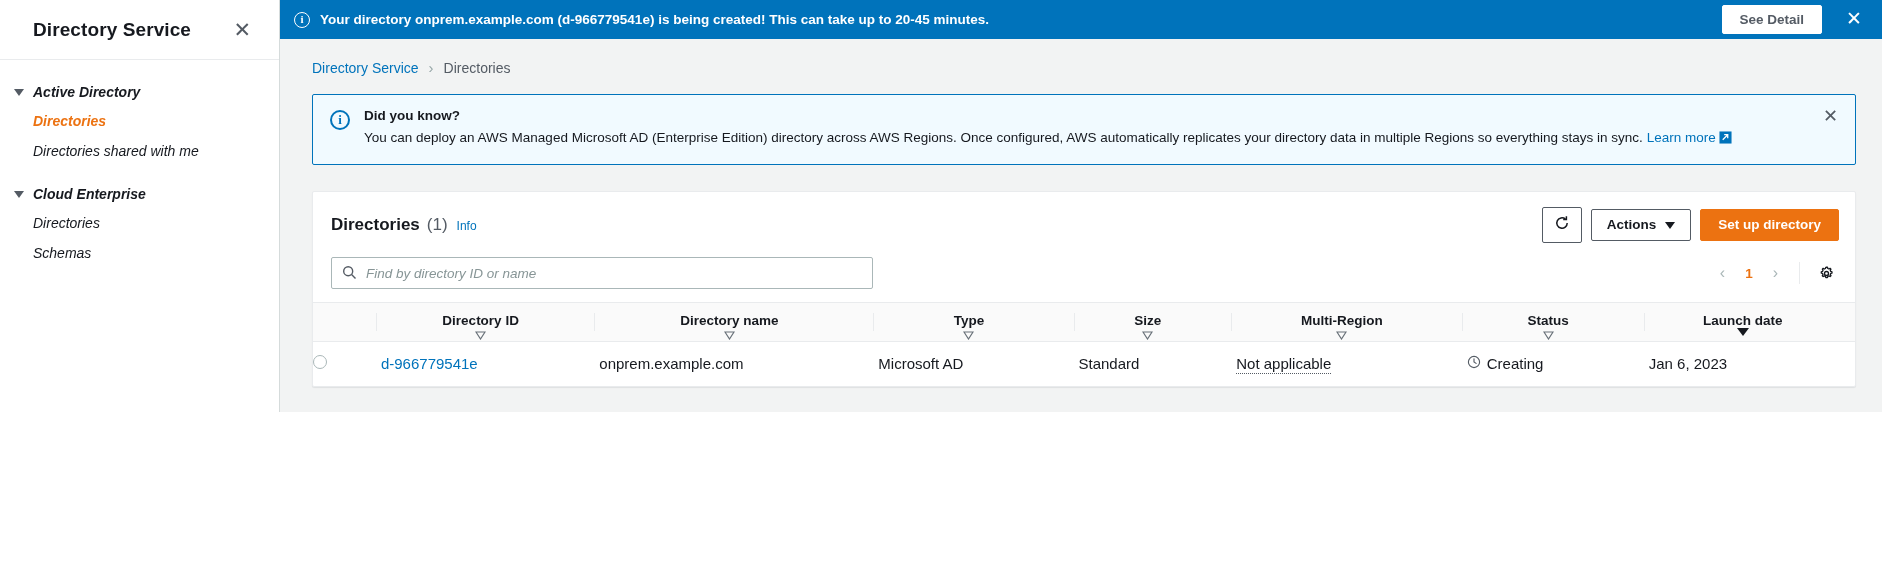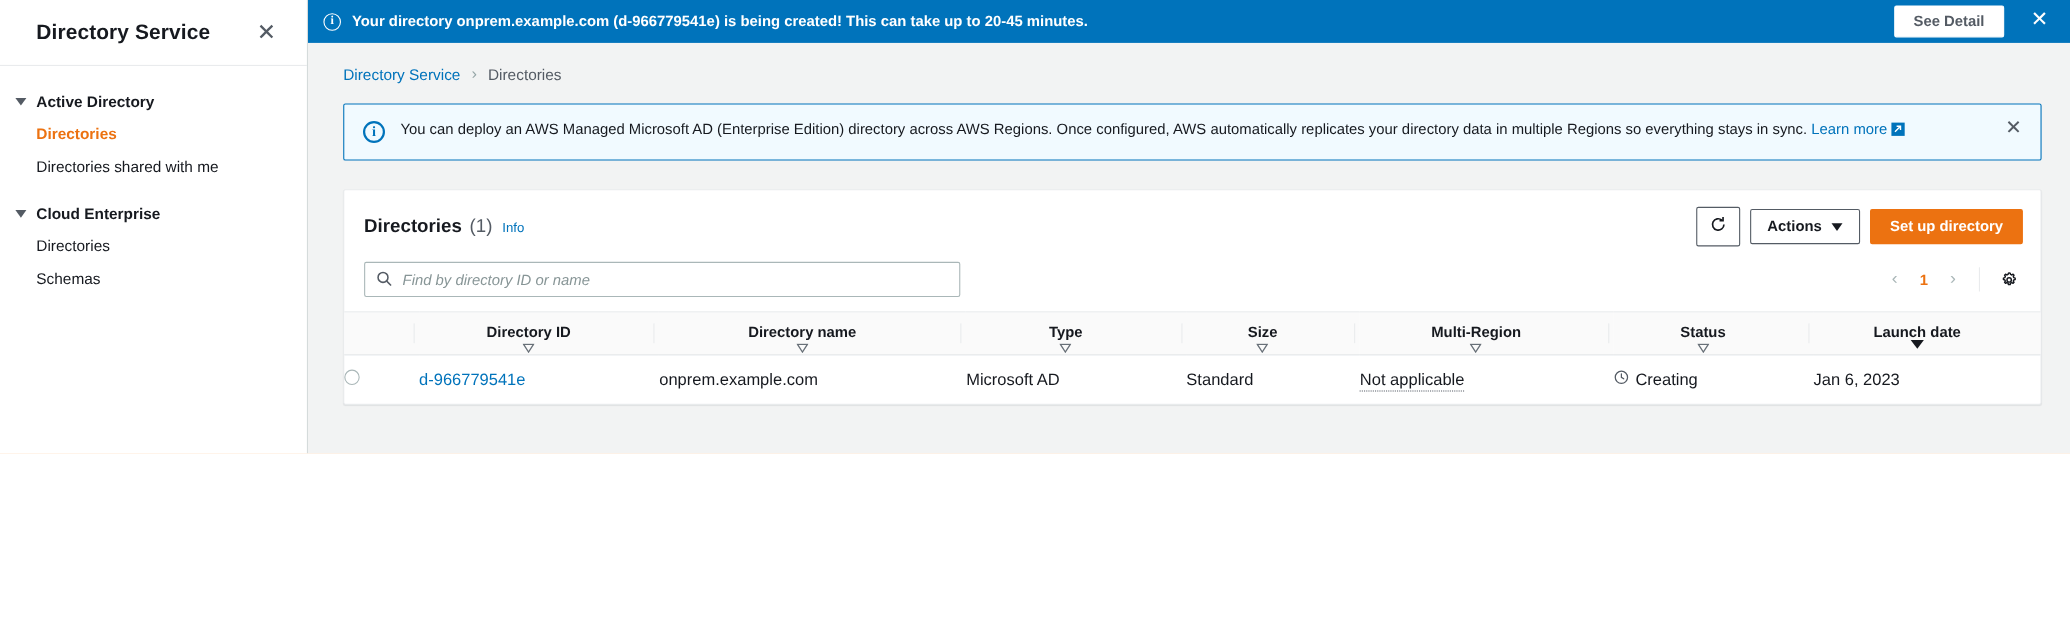--- a/index.html
+++ b/index.html
@@ -45,20 +45,21 @@
   .sidebar-close {
     font-size: 21px;
     color: #545b64;
     line-height: 1;
     cursor: pointer;
     font-weight: 300;
     padding: 2px 4px;
   }
   .nav {
     padding: 18px 0 0 0;
+    font-style: italic;
   }
   .nav-group-header {
     display: flex;
     align-items: center;
     gap: 9px;
     padding: 6px 24px 6px 14px;
     cursor: pointer;
   }
   .caret {
     width: 0; height: 0;
@@ -476,20 +477,21 @@
 
       <div class="breadcrumb">
         <span class="crumb-link">Directory Service</span>
         <span class="crumb-sep">›</span>
         <span class="crumb-current">Directories</span>
       </div>
 
       <div class="alert">
         <span class="alert-icon">i</span>
         <div class="alert-body">
+          <div class="alert-title">Did you know?</div>
           <div class="alert-desc"><span>You can deploy an AWS Managed Microsoft AD (Enterprise Edition) directory across AWS Regions. Once configured, AWS automatically replicates your directory data in multiple Regions so everything stays in sync.</span> <span class="alert-link">Learn</span> <span class="alert-link">more</span><span class="ext-icon"><svg width="13" height="13" viewBox="0 0 14 14">
                   <rect x="0.5" y="0.5" width="13" height="13" fill="#0073bb"></rect>
                   <path d="M4 9.4L9.4 4M5.6 4H9.4V7.8" stroke="#ffffff" stroke-width="1.4" fill="none"></path>
                 </svg></span></div>
         </div>
         <span class="alert-close">✕</span>
       </div>
 
       <div class="card">
 

